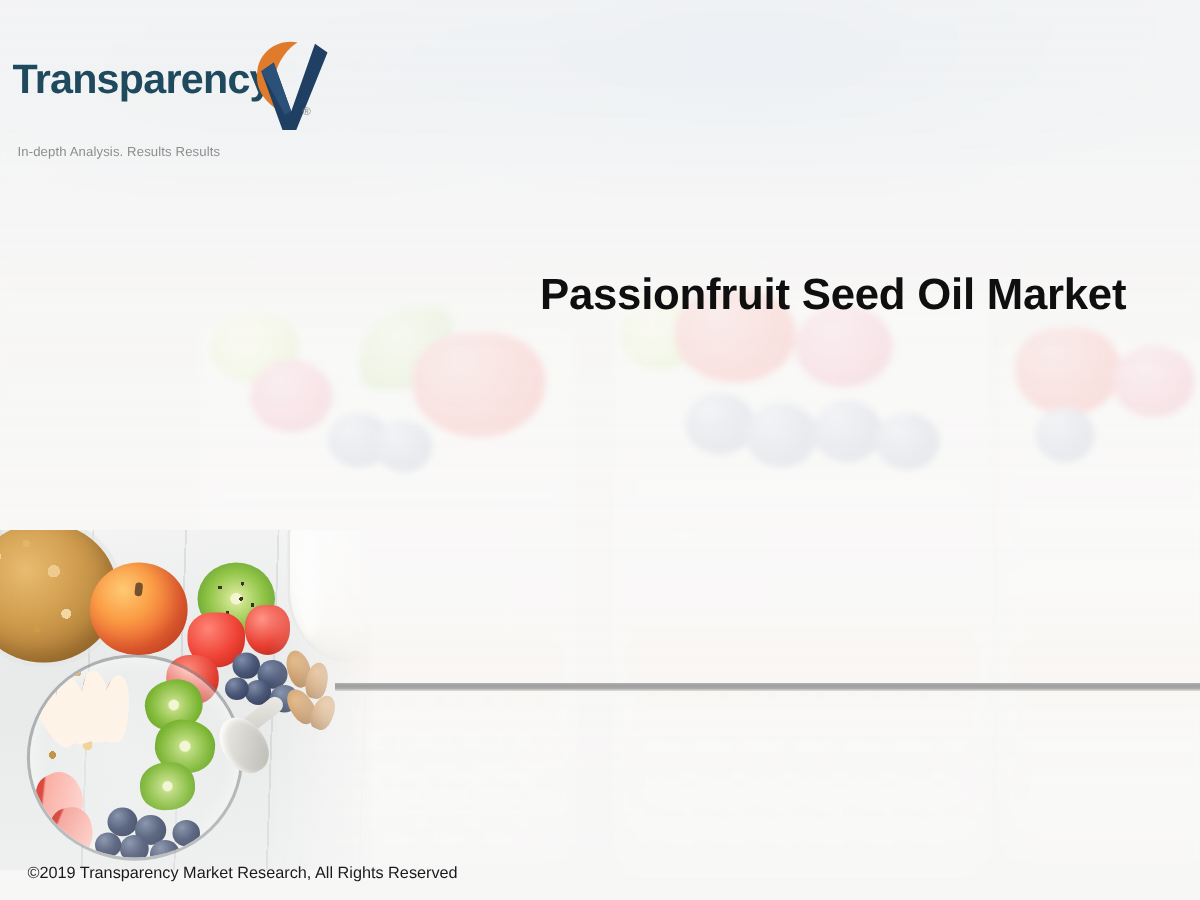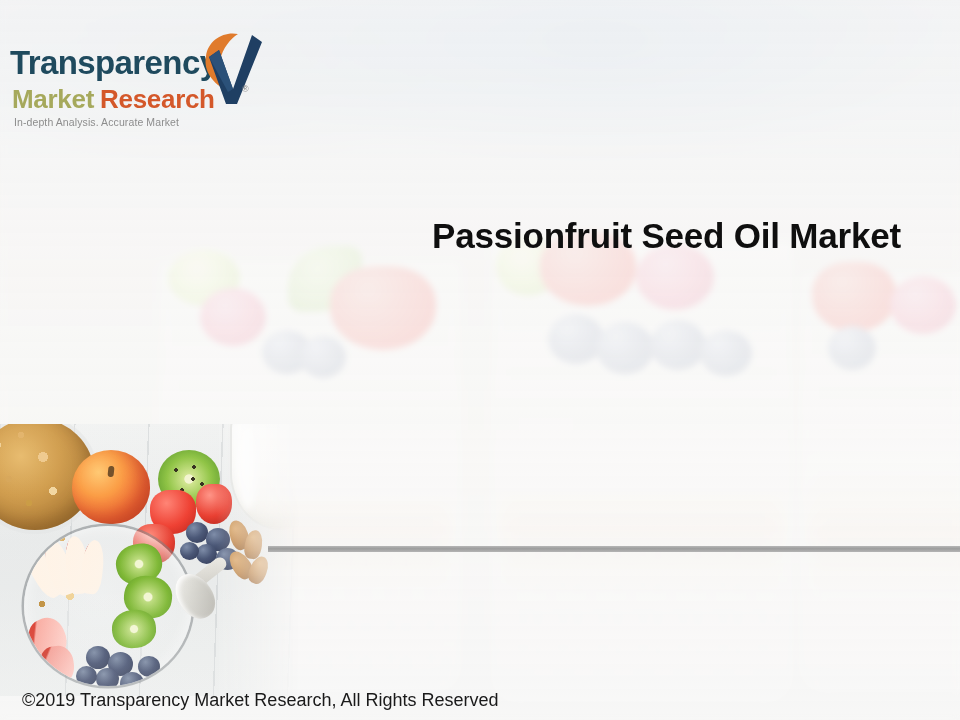--- a/index.html
+++ b/index.html
@@ -372,21 +372,21 @@
     white-space: nowrap;
     text-align: center;
   }
 
   
   .footer {
     position: absolute;
     left: 22px;
     top: 690px;
     font-family: "Liberation Sans", sans-serif;
-    font-size: 18px;
+    font-size: 13px;
     font-weight: 400;
     color: #1a1a1a;
     white-space: nowrap;
   }
 </style>
 </head>
 <body>
 
 <div id="slide">
 
@@ -471,24 +471,21 @@
     <div class="ip spoon-handle"></div>
     <div class="ip spoon-bowl"></div>
 
     <div class="inset-grade"></div>
   </div>
 
   <div class="divider"></div>
 
   <div class="logo">
     <div class="logo-line1">Transparency</div>
-    <div class="logo-line2">
-      <span class="logo-market">Market</span><span style="display:inline-block;width:6px;"></span><span class="logo-research">Research</span>
-    </div>
-    <div class="logo-tagline">In-depth Analysis. Accurate Market</div>
+    <div class="logo-tagline">In-depth Analysis. Results Results</div>
 
     <svg class="logo-check" viewBox="0 0 62 76">
       <path d="M4 26 C6 10, 22 1, 36 4 C28 9, 21 18, 18 30 C15 42, 18 52, 24 60 C12 54, 1 42, 4 26 Z" fill="#e07b2c"></path>
       <path d="M17 20 L31 59 L50 5 L60 12 L35 74 L24 74 L7 27 Z" fill="#1f3f63"></path>
       <path d="M17 20 L31 59 L26 62 L7 27 Z" fill="#2b5179"></path>
     </svg>
     <div class="logo-reg">®</div>
   </div>
 
   <div class="slide-title">Passionfruit Seed Oil Market</div>

